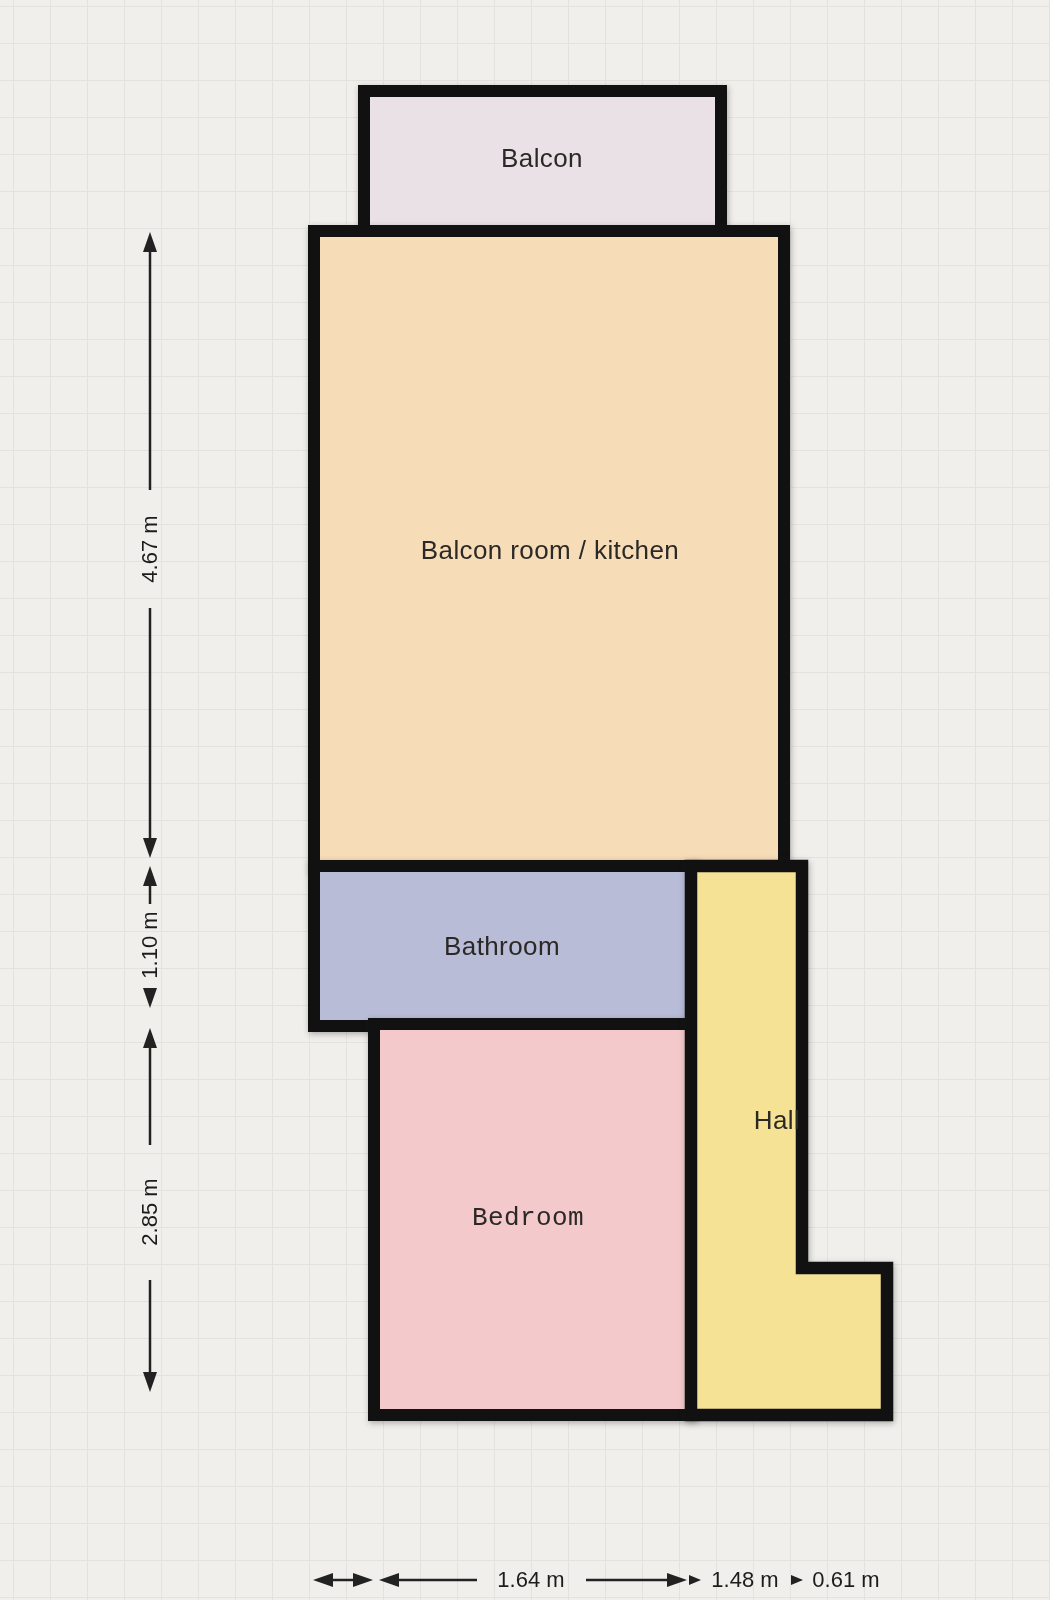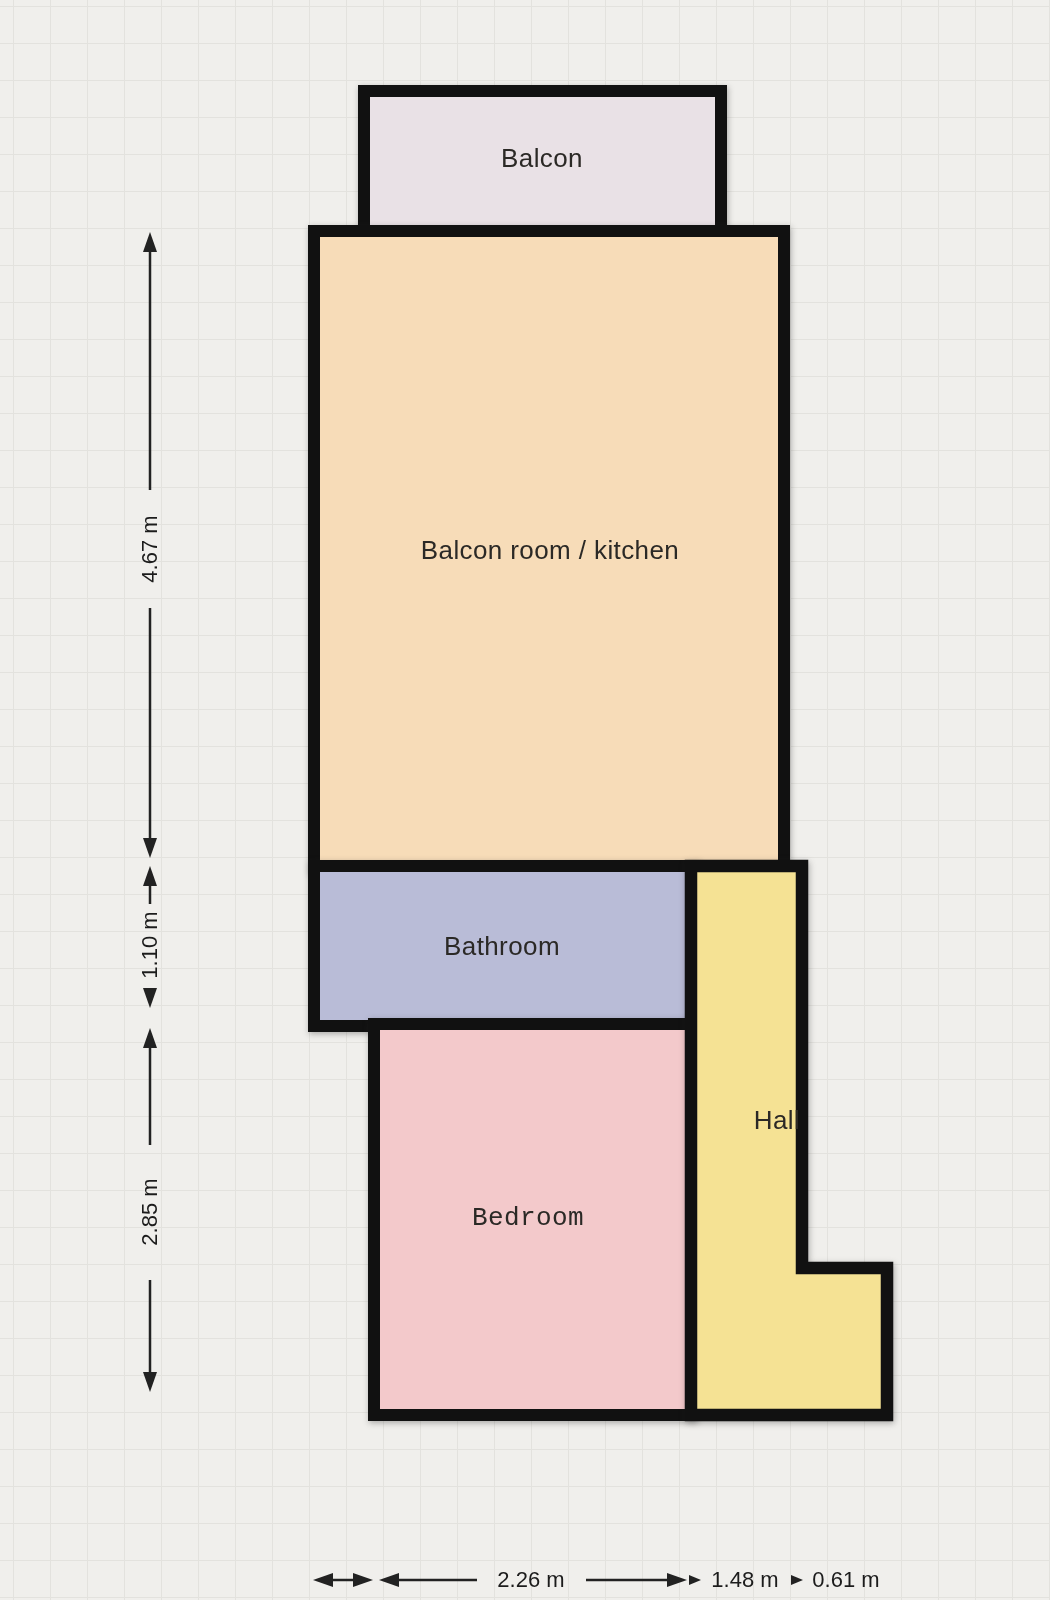--- a/index.html
+++ b/index.html
@@ -115,17 +115,17 @@
   <div class="room-label" style="left:542px; top:158px;">Balcon</div>
   <div class="room-label" style="left:550px; top:550px;">Balcon room / kitchen</div>
   <div class="room-label" style="left:502px; top:946px;">Bathroom</div>
   <div class="room-label" style="left:528px; top:1218px;font-family:Liberation Mono, monospace;">Bedroom</div>
   <div class="room-label" style="left:753px; top:1120px;margin-left:24px;">Hall</div>
 
   <div class="dim-label vertical" style="left:150px; top:549px;">4.67 m</div>
   <div class="dim-label vertical" style="left:150px; top:945px;">1.10 m</div>
   <div class="dim-label vertical" style="left:150px; top:1212px;">2.85 m</div>
 
-  <div class="dim-label" style="left:531px; top:1580px;">2.26 m</div>
+  <div class="dim-label" style="left:531px; top:1580px;">1.64 m</div>
   <div class="dim-label" style="left:745px; top:1580px;">1.48 m</div>
   <div class="dim-label" style="left:846px; top:1580px;">0.61 m</div>
 
 </div>
 
 </body></html>

